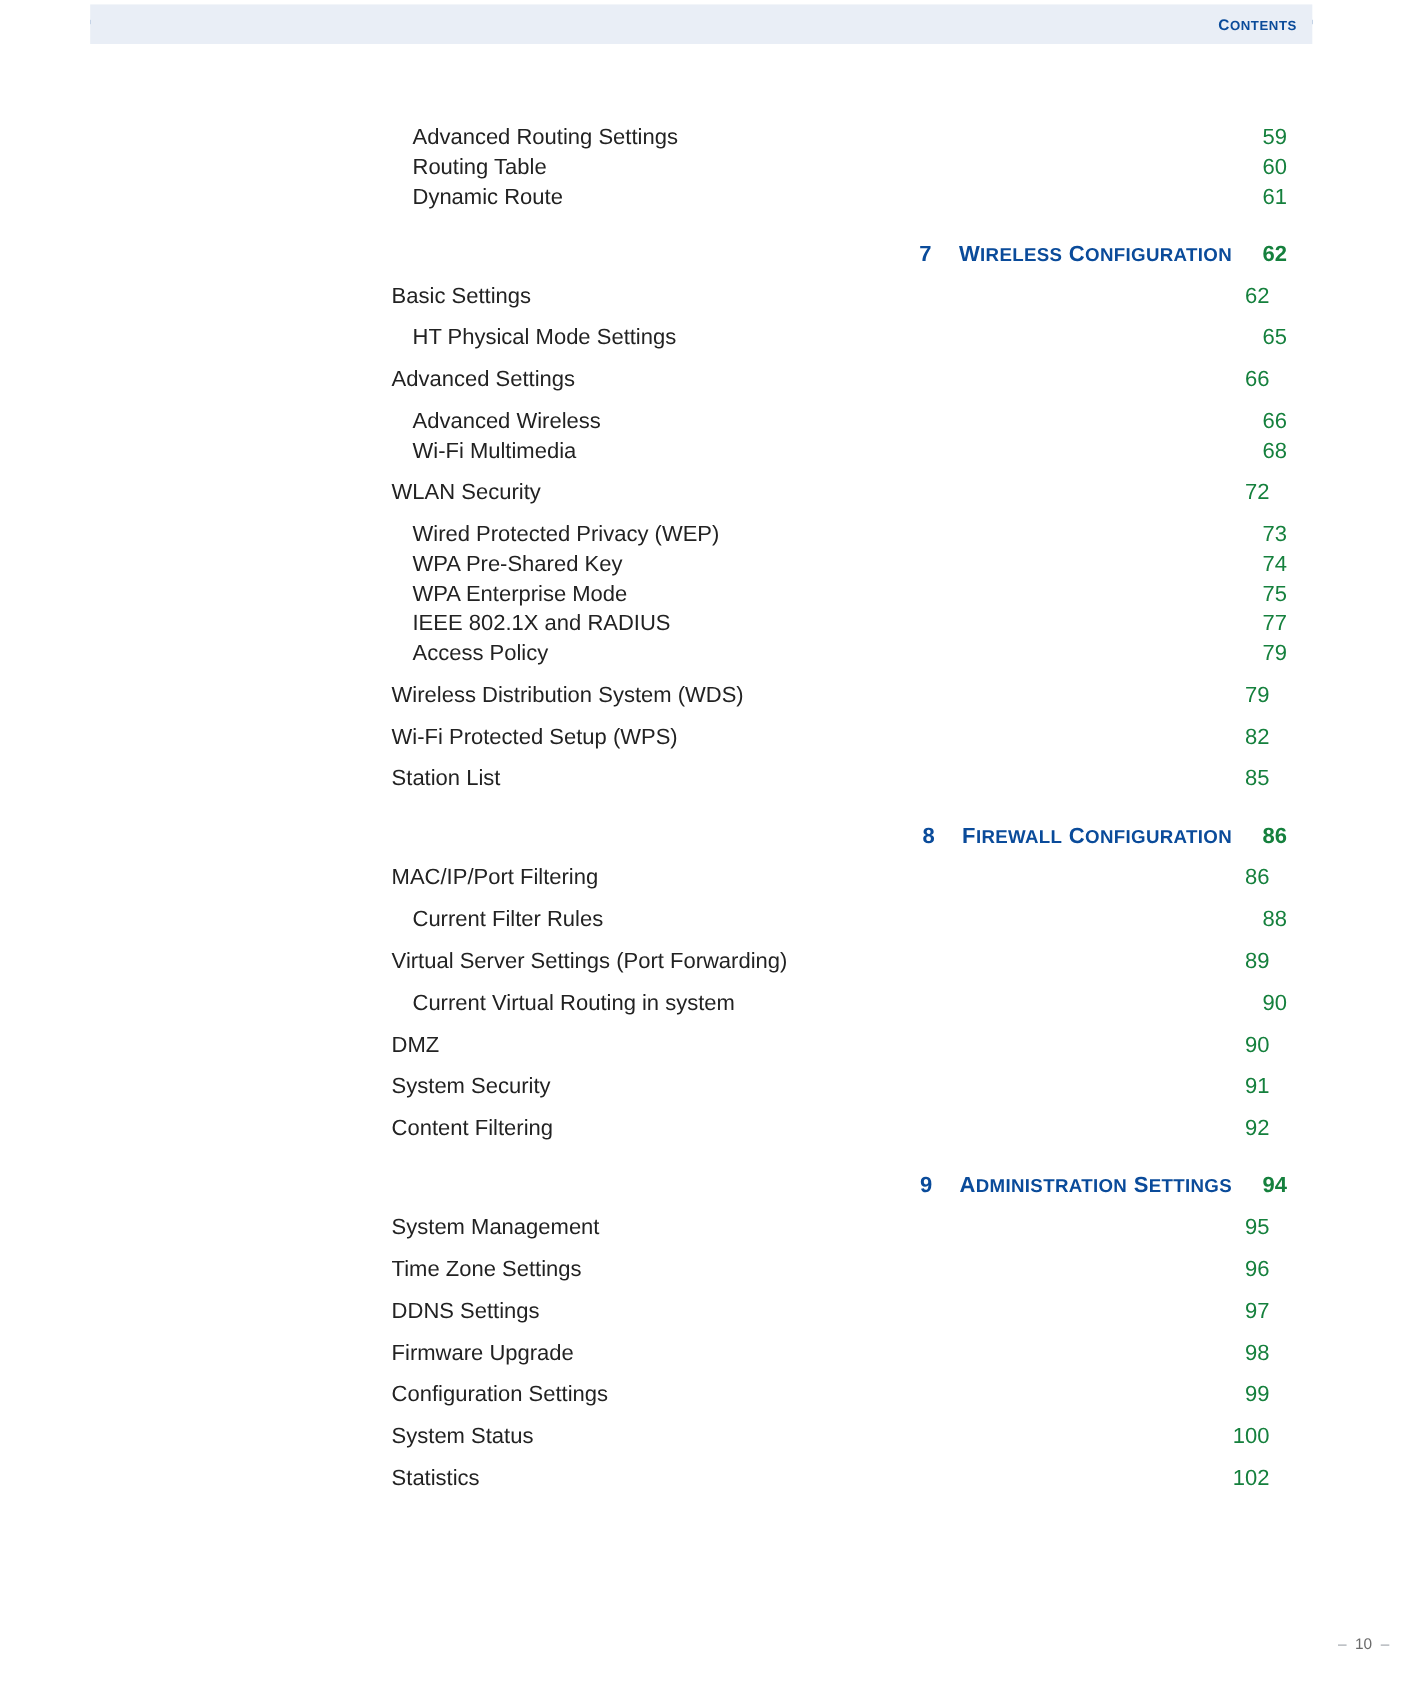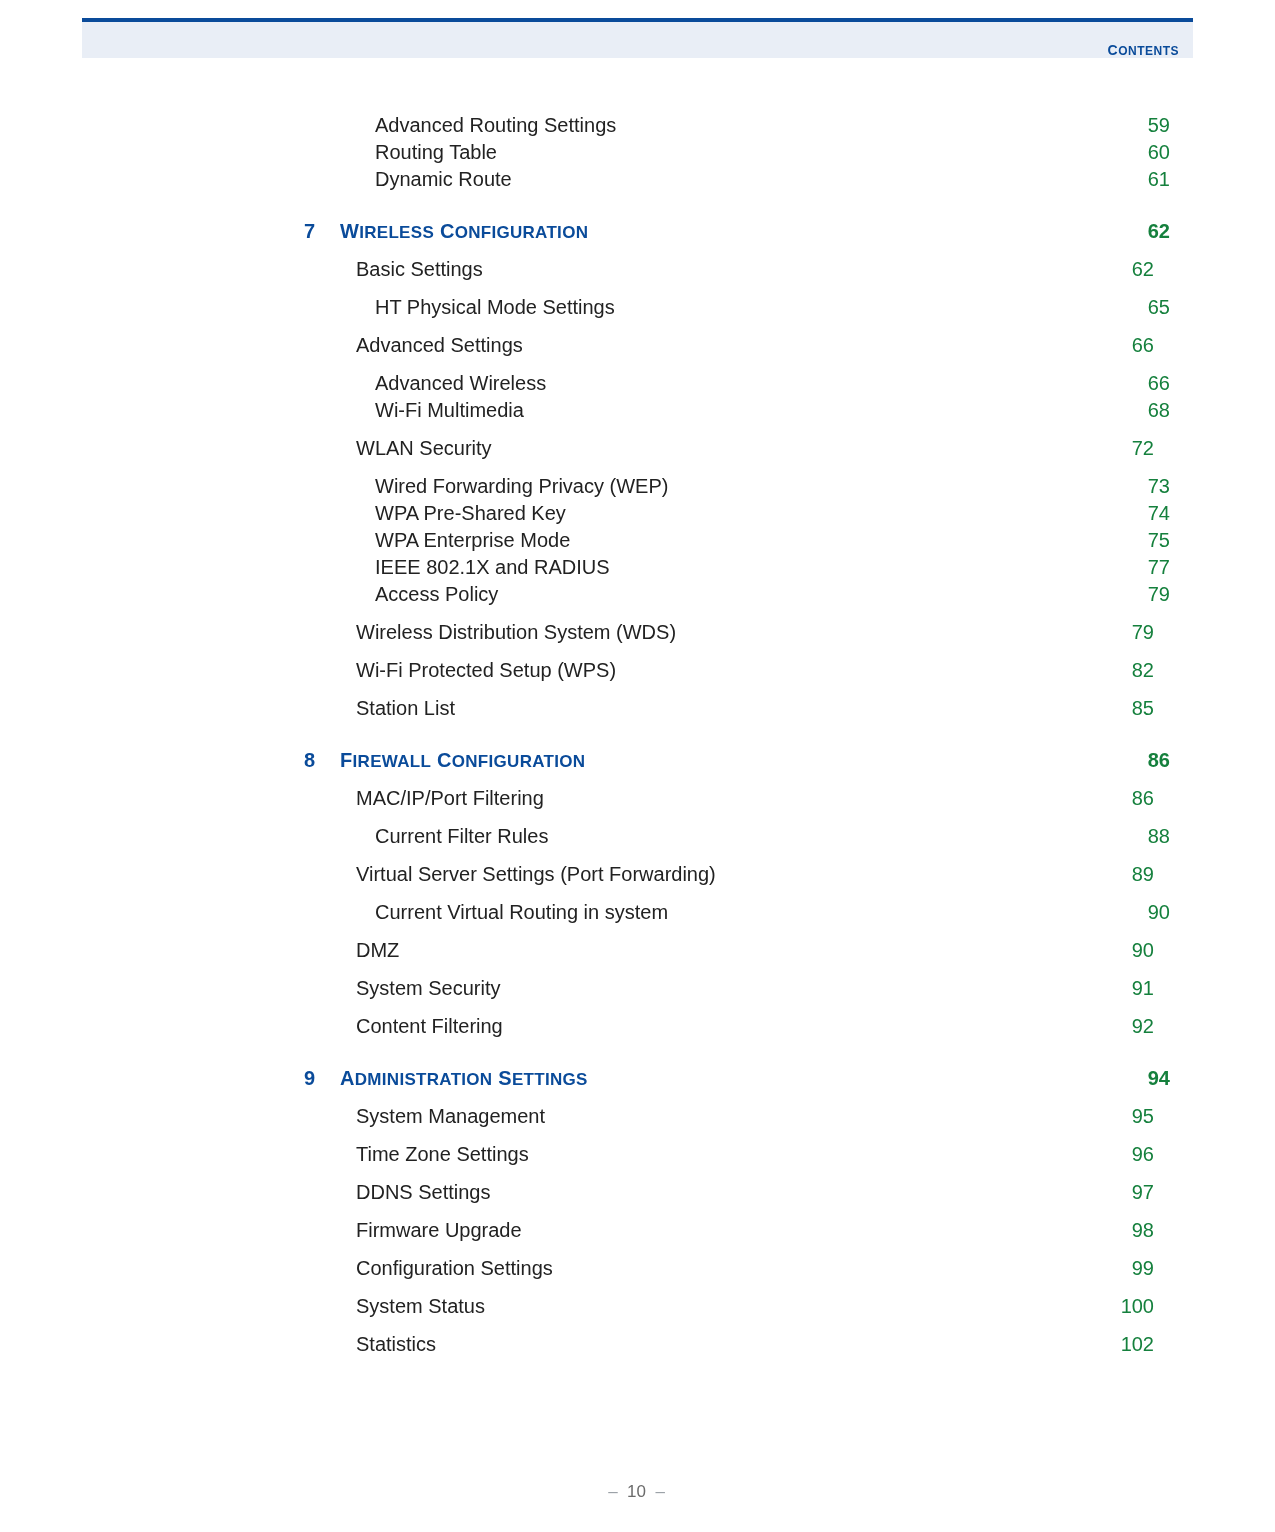--- a/index.html
+++ b/index.html
@@ -19,27 +19,27 @@
   .top-rule {
     position: absolute;
     top: 18px;
     left: 82px;
     right: 82px;
     height: 4px;
     background: #0a4b9a;
   }
   .header-bar {
     position: absolute;
-    top: 22px;
+    top: 4px;
     left: 82px;
     right: 82px;
     height: 36px;
     background: #e9eef6;
     display: flex;
-    align-items: flex-end;
+    align-items: center;
     justify-content: flex-end;
     padding: 0 14px;
     box-sizing: border-box;
   }
   .header-title {
     font-size: 14px;
     letter-spacing: 0.5px;
     font-weight: bold;
     color: #0a4b9a;
     font-variant: small-caps;
@@ -54,21 +54,21 @@
     right: 105px;
   }
   .row {
     display: flex;
     justify-content: space-between;
     align-items: baseline;
     line-height: 1.0;
   }
   .level1-row { margin: 18px 16px; }
   .level2-row { margin: 7px 0 7px 35px; }
-  .level0-row { margin: 32px 0 16px 0; }
+  .level0-row { margin: 32px 0 16px 0; justify-content: flex-end; }
 
   .row .label {
     font-size: 20px;
     color: #222;
   }
   .row .page-num {
     font-size: 20px;
     color: #15803d;
     min-width: 50px;
     text-align: right;
@@ -96,23 +96,23 @@
     font-size: 20px;
   }
   .chapter-row {
     margin-left: -36px;
   }
 
   .footer {
     position: absolute;
     bottom: 30px;
     left: 0;
-    right: 2px;
-    text-align: center;
-    font-size: 17px;
+    right: 12px;
+    text-align: right;
+    font-size: 14px;
     color: #6b6b6b;
   }
   .footer .dash { color: #9aa0a6; }
 </style>
 </head>
 <body>
 
 <div class="page">
   <div class="top-rule"></div>
   <div class="header-bar">
@@ -154,21 +154,21 @@
       </div>
       <div class="row level2-row">
         <span class="label">Wi-Fi Multimedia</span>
         <span class="page-num">68</span>
       </div>
       <div class="row level1-row">
         <span class="label">WLAN Security</span>
         <span class="page-num">72</span>
       </div>
       <div class="row level2-row">
-        <span class="label">Wired Forwarding Privacy (WEP)</span>
+        <span class="label">Wired Protected Privacy (WEP)</span>
         <span class="page-num">73</span>
       </div>
       <div class="row level2-row">
         <span class="label">WPA Pre-Shared Key</span>
         <span class="page-num">74</span>
       </div>
       <div class="row level2-row">
         <span class="label">WPA Enterprise Mode</span>
         <span class="page-num">75</span>
       </div>

